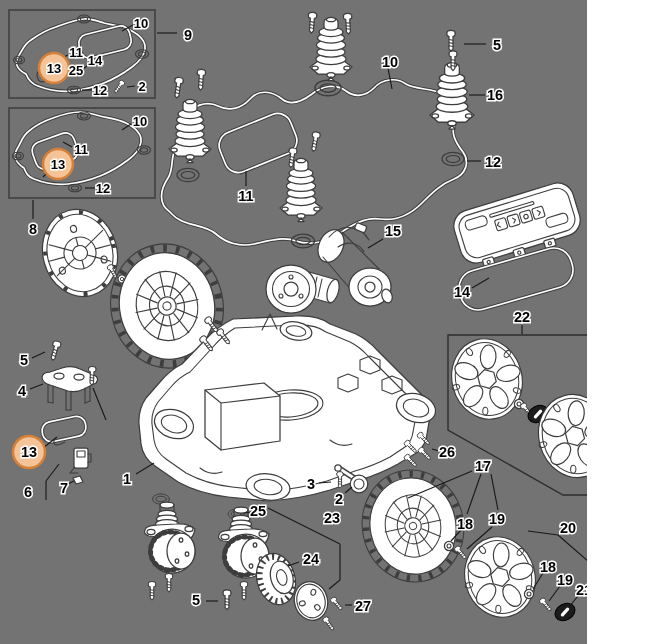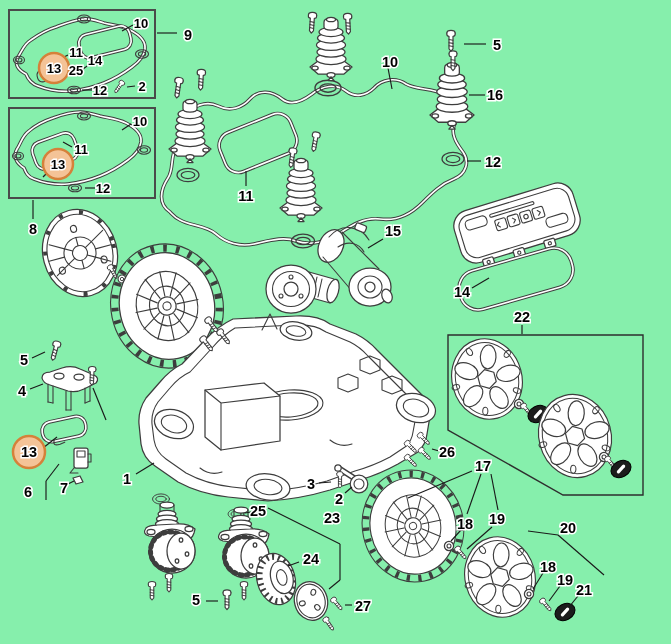--- a/index.html
+++ b/index.html
@@ -1,16 +1,16 @@
 <!DOCTYPE html>
 <html style="--line: #3d3d3d; --leader: #1a1a1a; --label: #000000; --box-border: #4a4a4a; --group-border: #2e2e2e; --hl-fill: #f4c397; --hl-stroke: #d5813a;"><head>
 <meta charset="utf-8">
 <style>
   html,body{margin:0;padding:0;background:#fff;}
-  #stage{position:relative;width:671px;height:644px;background:#86efac;overflow:hidden;}
+  #stage{position:relative;width:587px;height:644px;background:#737373;overflow:hidden;}
   svg{display:block;}
   .p{fill:#fff;stroke:var(--line,#3d3d3d);stroke-width:1.25;stroke-linejoin:round;stroke-linecap:round;}
   .pn{fill:none;stroke:var(--line,#3d3d3d);stroke-width:1.1;stroke-linejoin:round;stroke-linecap:round;}
   .dl1{fill:none;stroke:var(--line,#3d3d3d);stroke-width:3.6;stroke-linejoin:round;}
   .dl2{fill:none;stroke:#fff;stroke-width:1.7;stroke-linejoin:round;}
   .leader{stroke:var(--leader,#1a1a1a);stroke-width:1.15;fill:none;}
   .inset-box{fill:none;stroke:var(--box-border,#4a4a4a);stroke-width:2;}
   .group-box{fill:none;stroke:var(--group-border,#2e2e2e);stroke-width:1.4;}
   .highlight{fill:var(--hl-fill,#f4c397);stroke:var(--hl-stroke,#d5813a);stroke-width:2.5;}
   .callout{font-family:"Liberation Sans",sans-serif;font-weight:bold;font-size:14.5px;

